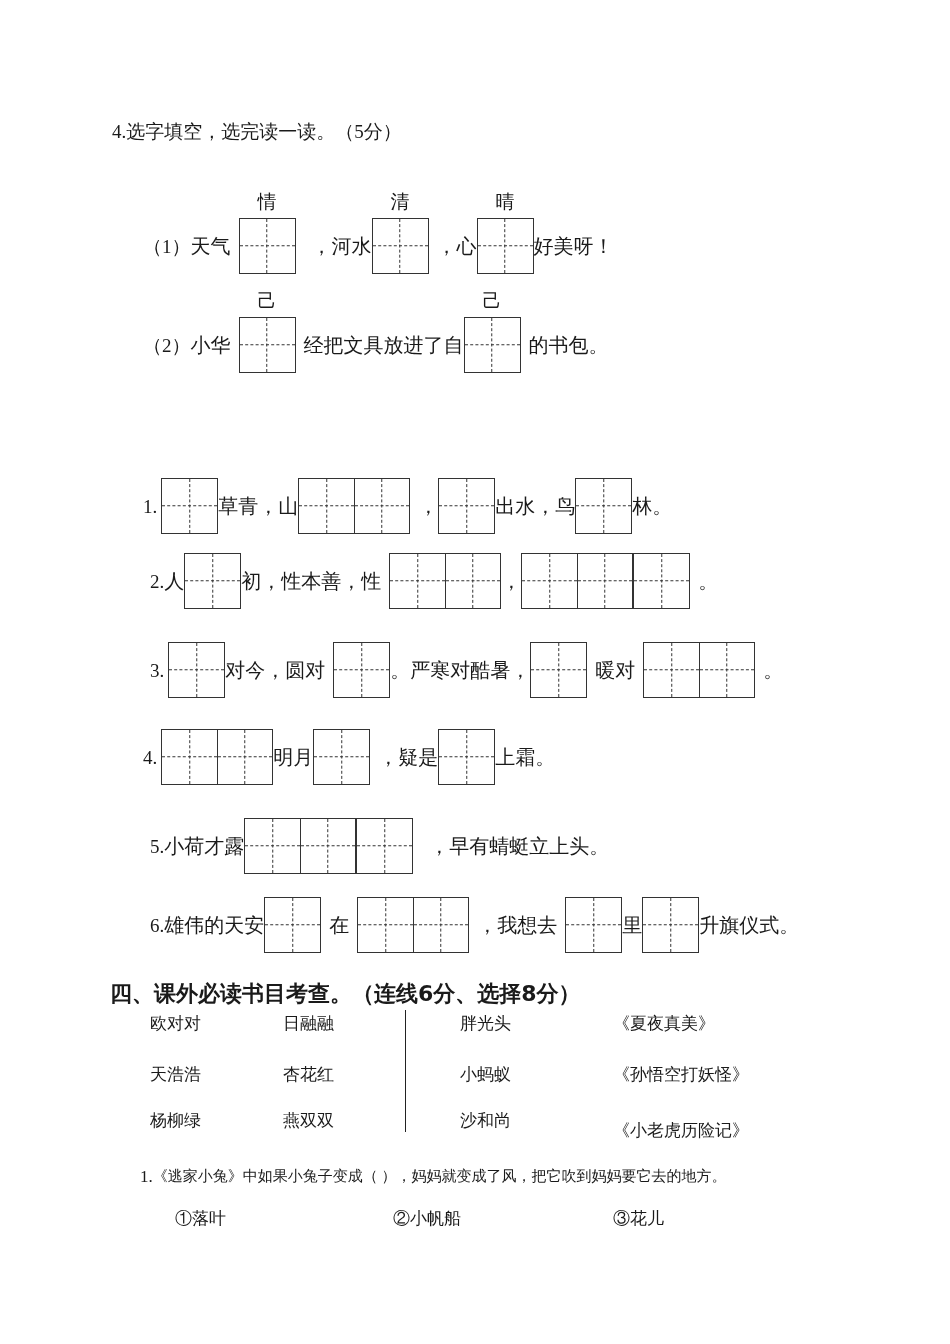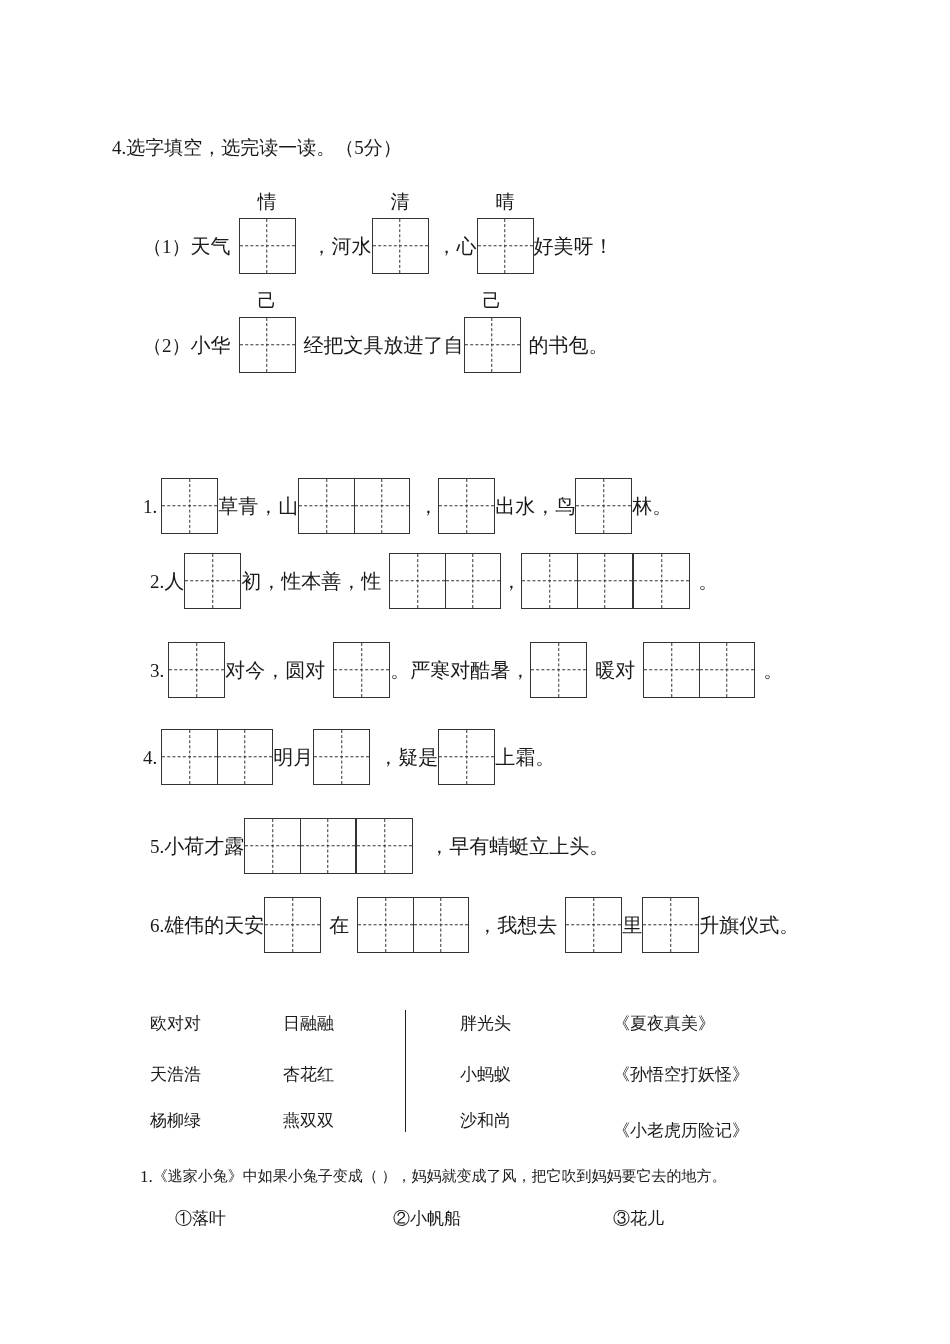--- a/index.html
+++ b/index.html
@@ -122,21 +122,21 @@
     font-family: "Liberation Serif", "DejaVu Serif", serif;
     white-space: nowrap;
   }
 </style>
 </head>
 <body>
 
 <div class="page">
 
 
-  <div class="row" style="left:112px; top:138px; font-size:19px;">
+  <div class="row" style="left:112px; top:122px; font-size:19px;">
     <span class="num">4.选字填空，选完读一读。（5分）</span>
   </div>
 
   <div class="row" style="left:143px; top:218px;">
     <span class="num">（1）</span>
     <span class="txt">天气</span>
     <span class="gap-s"></span>
     <span class="hintwrap">
       <span class="hint" style="top:-26px;">情</span>
       <span class="tz" style="height:56px;">
@@ -310,20 +310,21 @@
     <span class="tz" style="height:56px;">
         <span class="cell" style="width:55px;"></span>
       </span>
     <span class="txt">里</span>
     <span class="tz" style="height:56px;">
         <span class="cell" style="width:55px;"></span>
       </span>
     <span class="txt">升旗仪式。</span>
   </div>
 
+  <div class="heading" style="left:110px; top:983px;">四、课外必读书目考查。（连线6分、选择8分）</div>
 
   <div class="divider" style="left:405px; top:1010px; height:122px;"></div>
 
   <div class="match-cell" style="left:150px; top:1015px;">欧对对</div>
   <div class="match-cell" style="left:283px; top:1015px;">日融融</div>
   <div class="match-cell" style="left:150px; top:1066px;">天浩浩</div>
   <div class="match-cell" style="left:283px; top:1066px;">杏花红</div>
   <div class="match-cell" style="left:150px; top:1112px;">杨柳绿</div>
   <div class="match-cell" style="left:283px; top:1112px;">燕双双</div>
 

